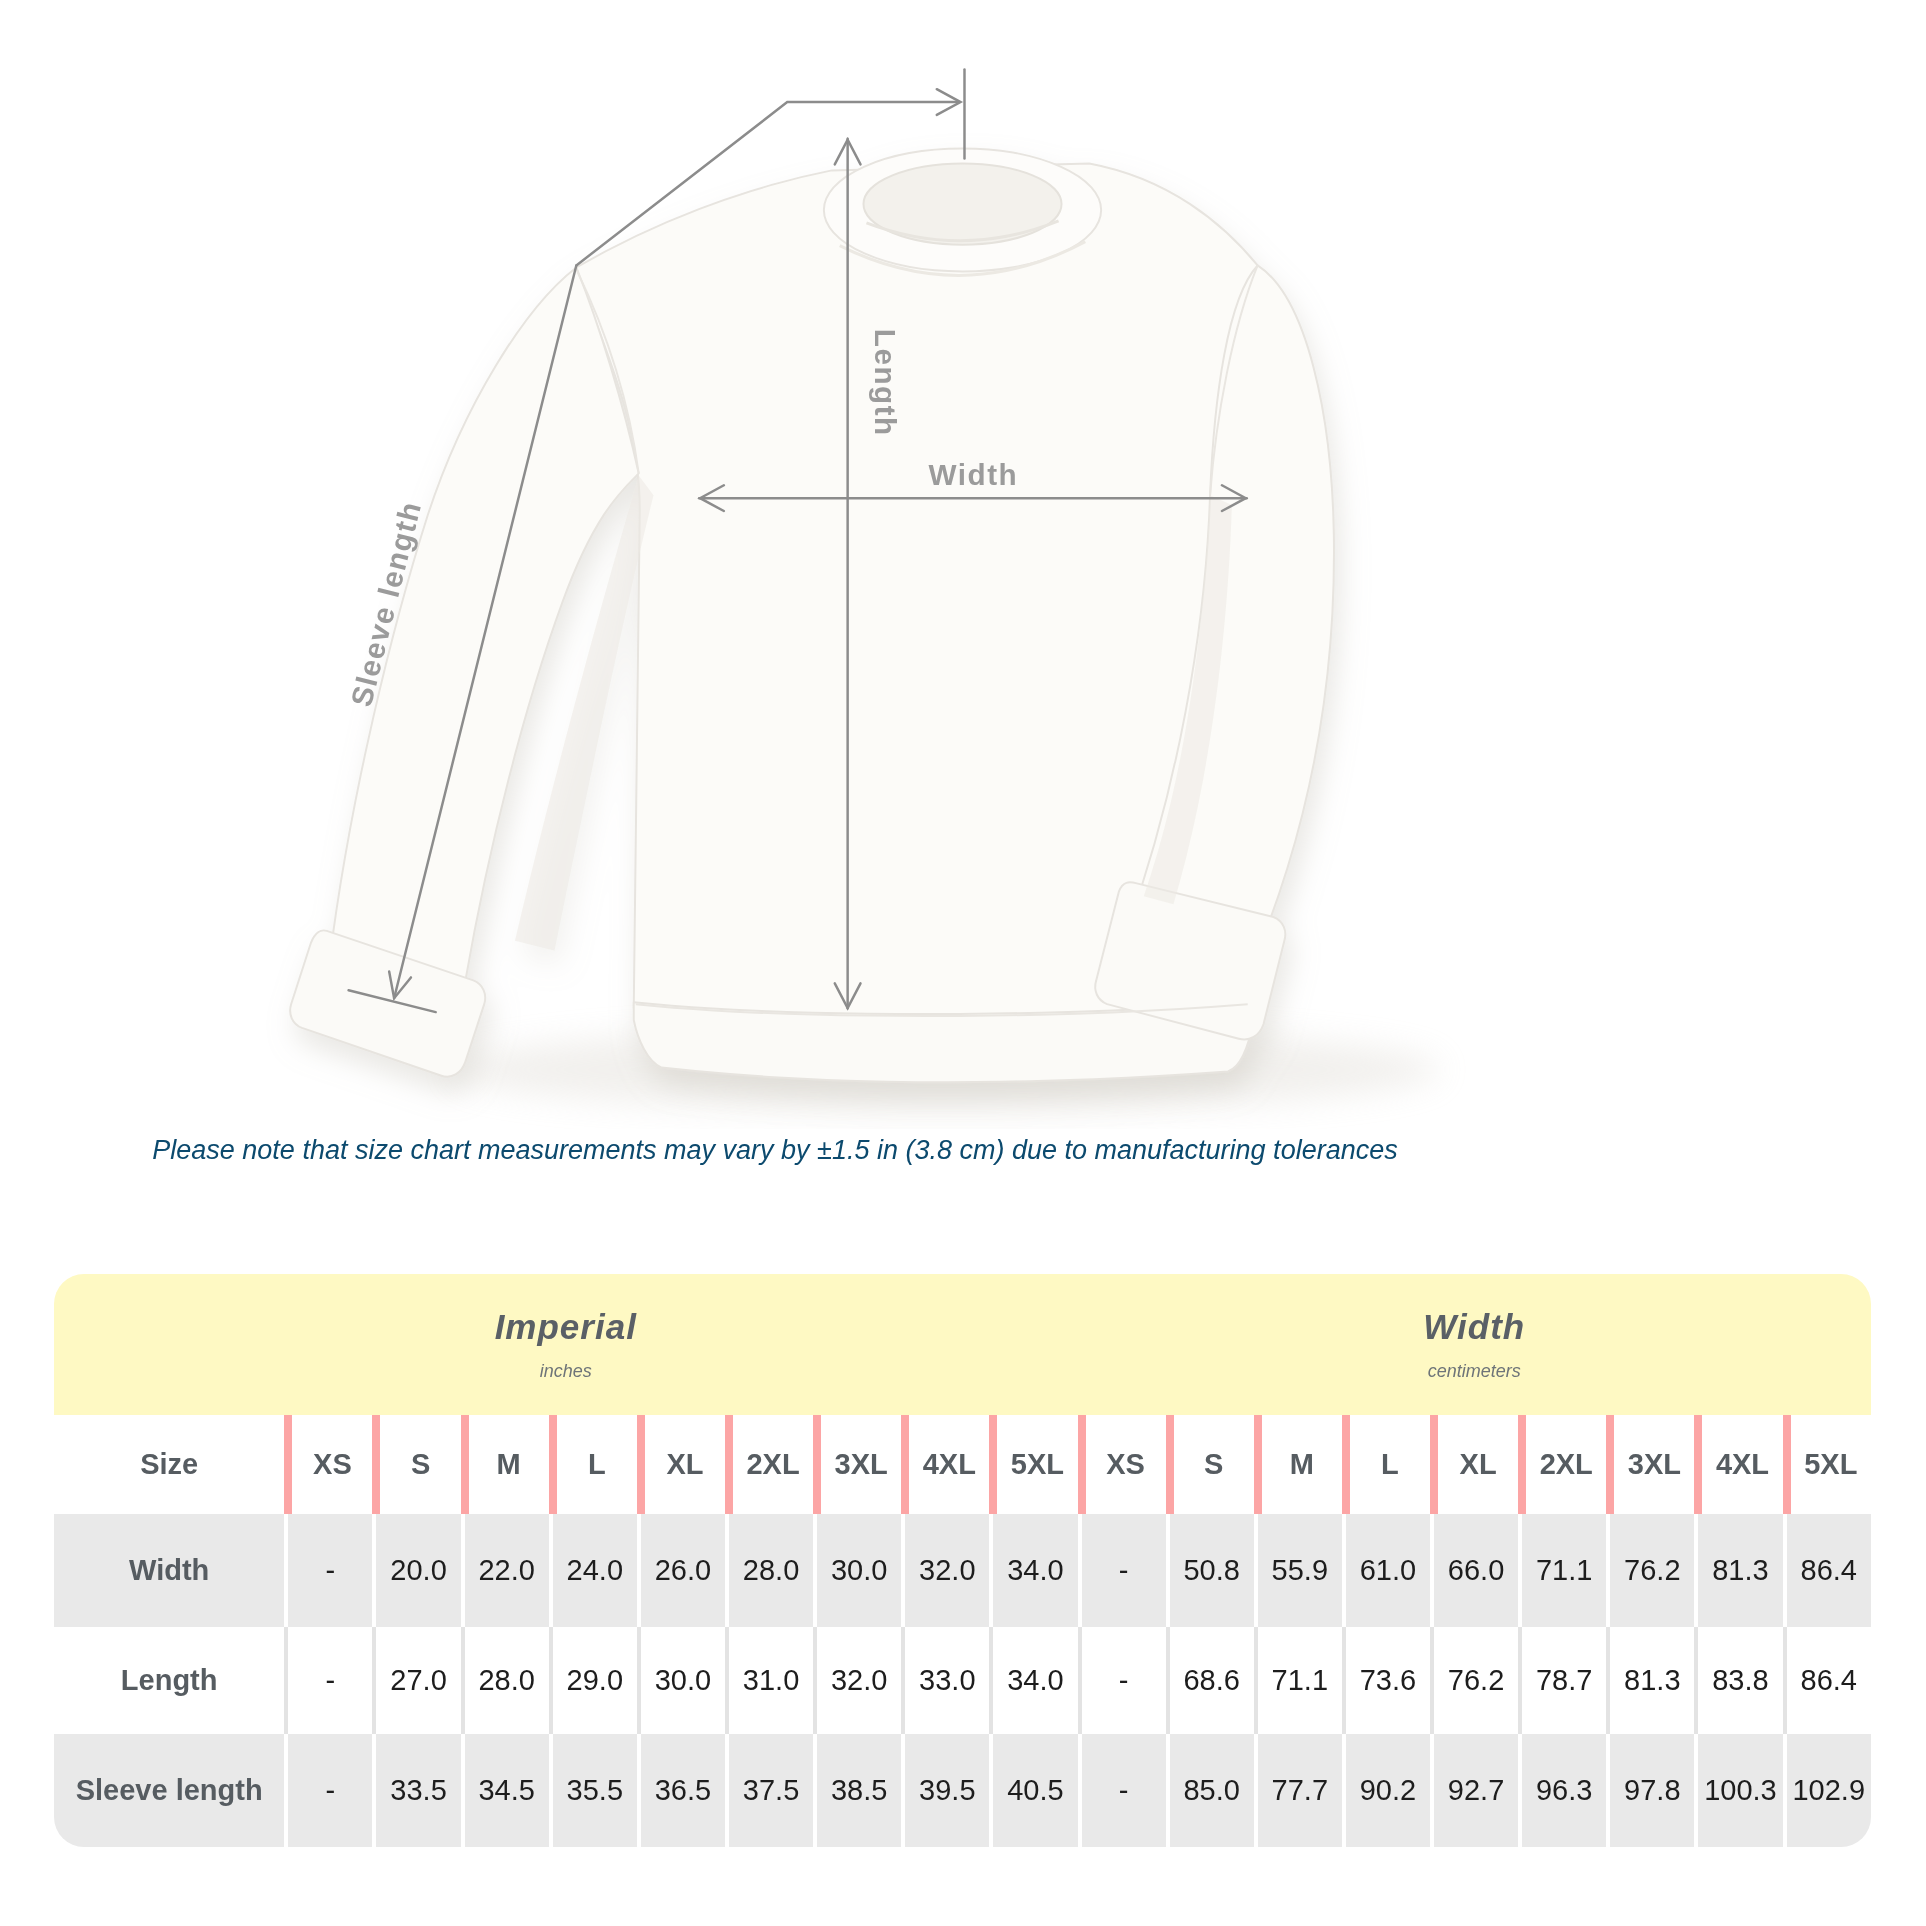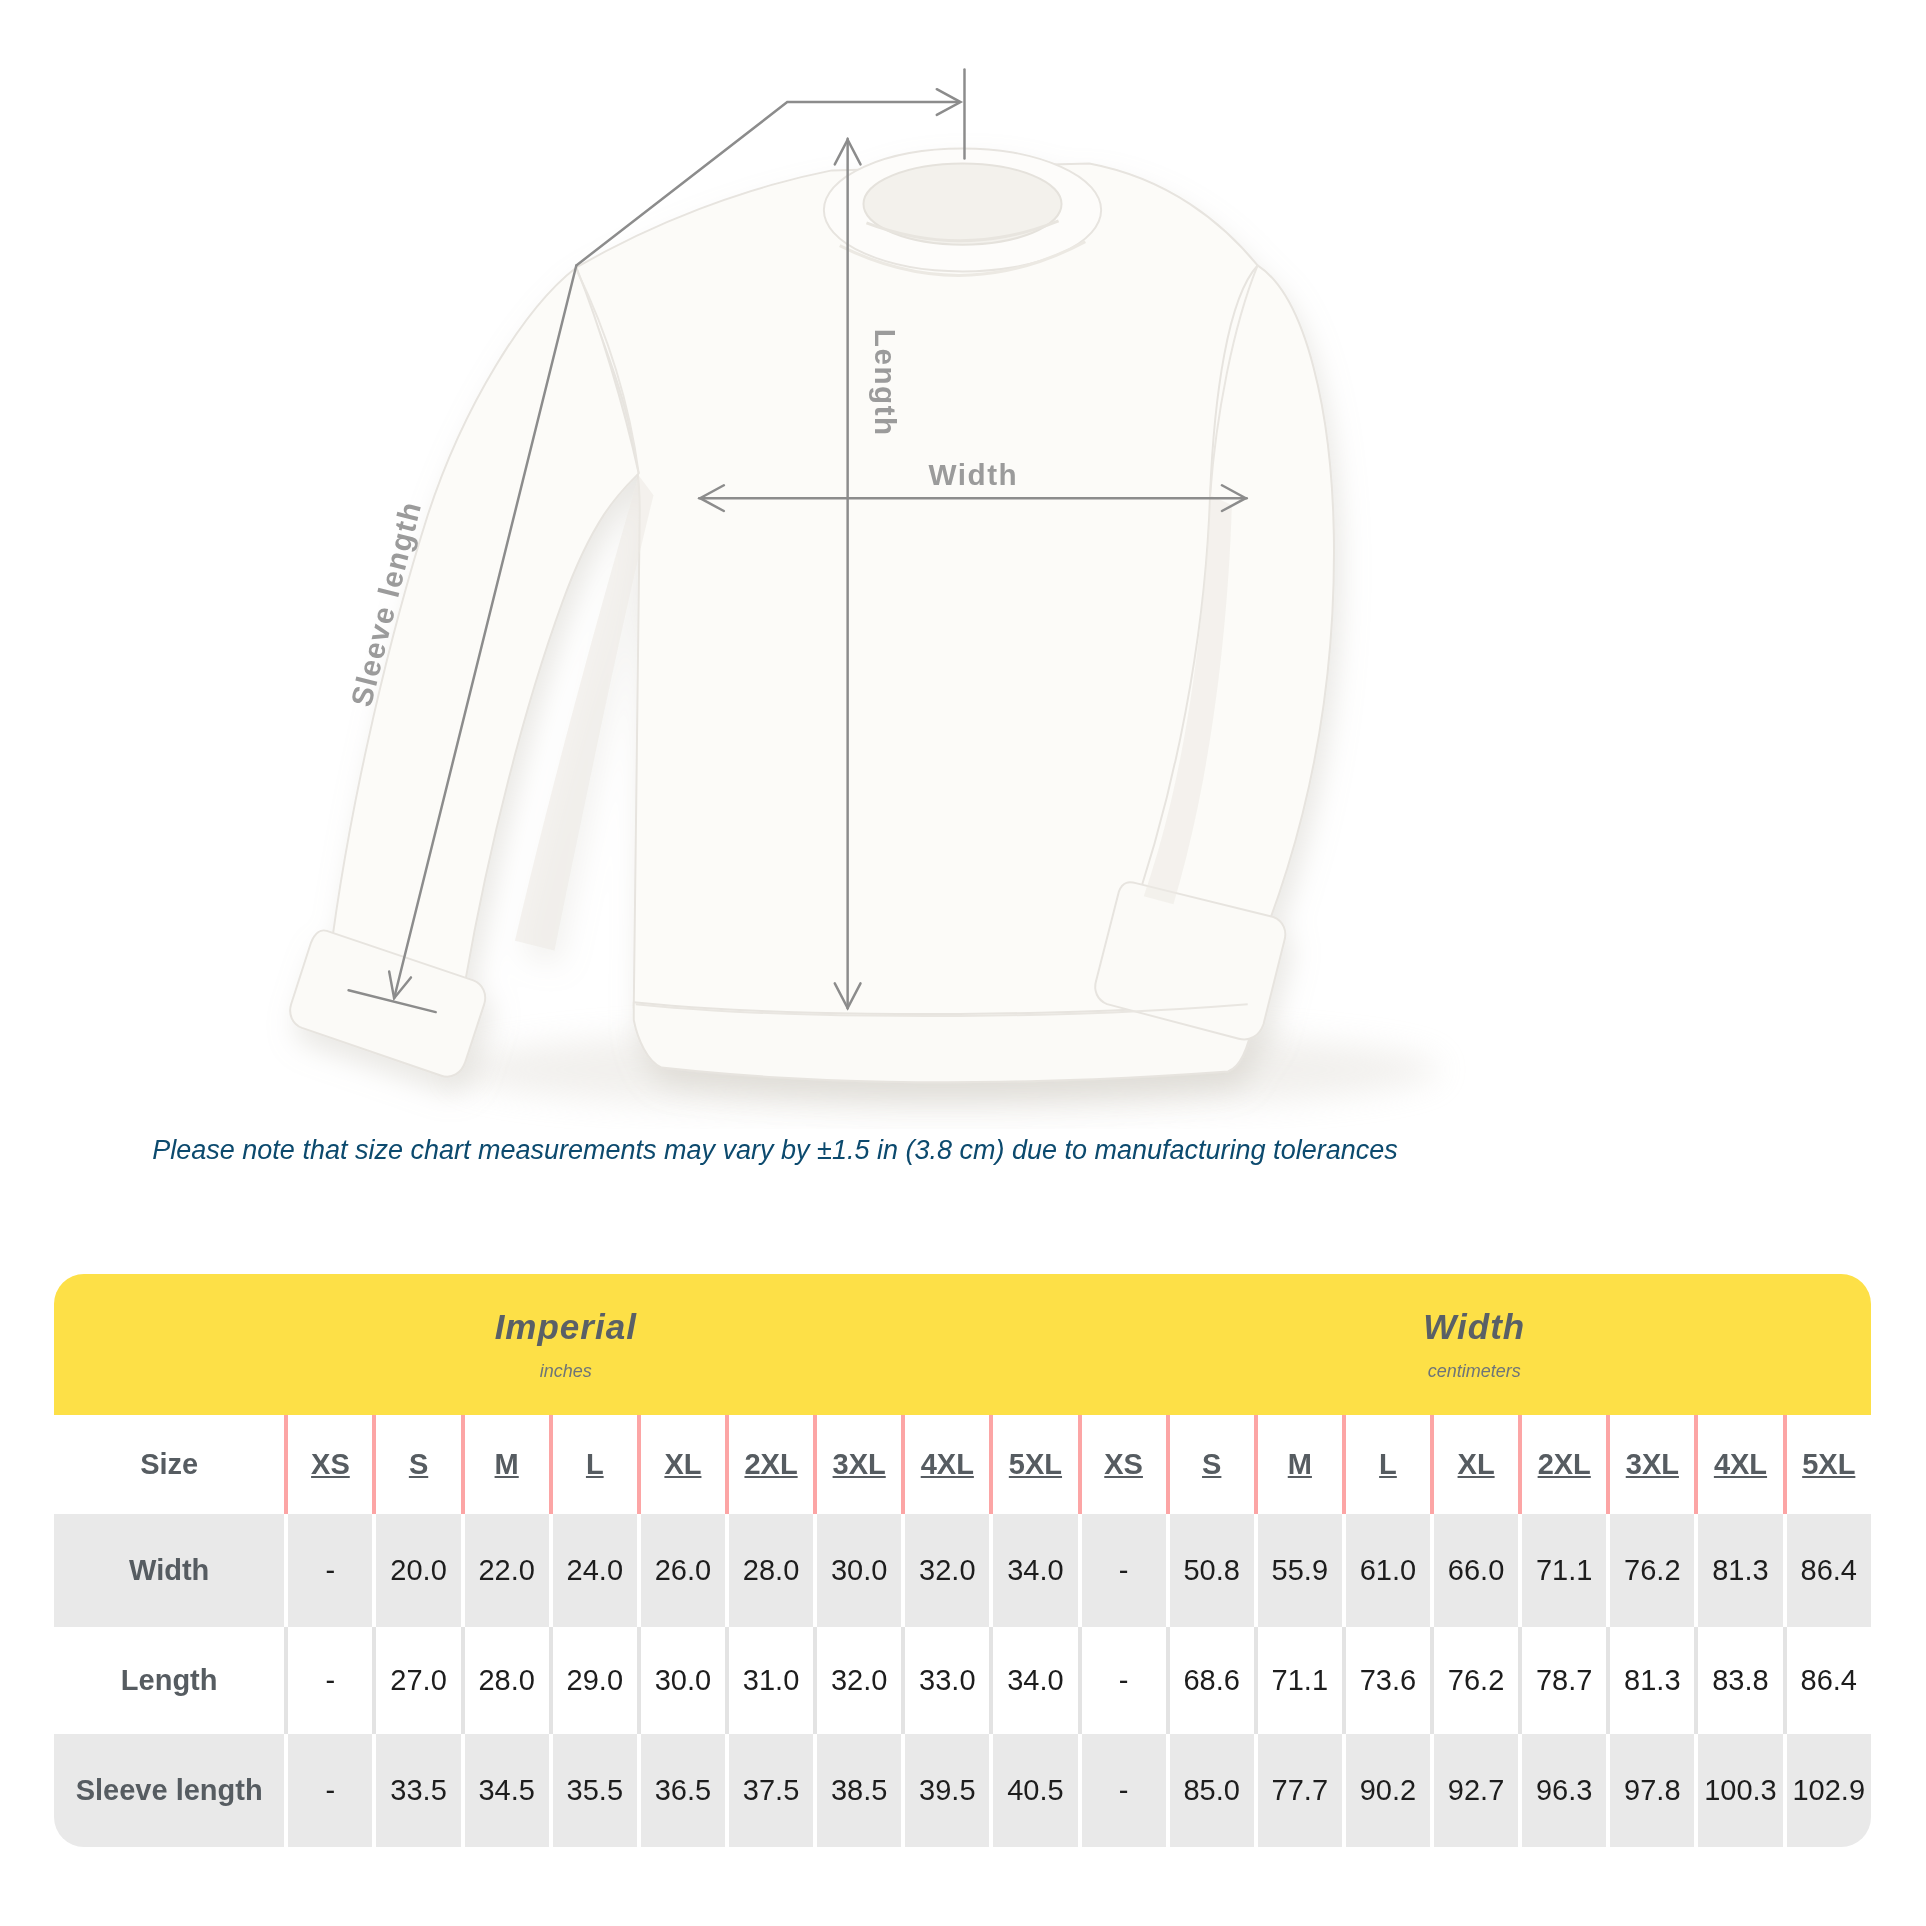--- a/index.html
+++ b/index.html
@@ -24,36 +24,36 @@
   table.size-table{
     width:1817px;table-layout:fixed;border-collapse:separate;border-spacing:0;
   }
   .size-table col.c-size{width:230px;}
   .size-table col.c-val{width:88px;}
   .size-table td,.size-table th{
     box-sizing:border-box;text-align:center;vertical-align:middle;
     padding:0;font-weight:normal;
   }
   
-  .band{background:#fde047;height:141px;vertical-align:middle;}
+  .band{background:#fef9c3;height:141px;vertical-align:middle;}
   .band-left{border-top-left-radius:30px;padding-left:77px;}
   .band-right{border-top-right-radius:30px;}
   .band-title{font-size:35px;font-style:italic;font-weight:bold;color:#5a6066;letter-spacing:1px;}
   .band-unit{font-size:18px;font-style:italic;color:#6e7478;margin-top:14px;}
   
   #size-row th{height:99px;background:#ffffff;}
   #row-width td,#row-width th{height:113px;background:#e9e9e9;}
   #row-length td,#row-length th{height:107px;background:#ffffff;}
   #row-sleeve td,#row-sleeve th{height:113px;background:#e9e9e9;}
   .size-table .size-col-header,.size-table .size-header,.size-table .row-label{
     font-weight:bold;font-size:29px;color:#565c61;
   }
   .size-table .value-cell{font-size:29px;color:#1d1d1d;}
   
-  #size-row th + th{border-left:4px solid #fca5a5;text-decoration:underline;}
+  #size-row th + th{border-left:8px solid #fca5a5;}
   #row-length th + td,#row-length td + td{border-left:4px solid #e3e3e3;}
   #row-width th + td,#row-width td + td{border-left:4px solid #ffffff;}
   #row-sleeve th + td,#row-sleeve td + td{border-left:4px solid #ffffff;}
   
   #row-sleeve th:first-child{border-bottom-left-radius:30px;}
   #row-sleeve td:last-child{border-bottom-right-radius:30px;}
 </style>
 </head>
 <body>
 

